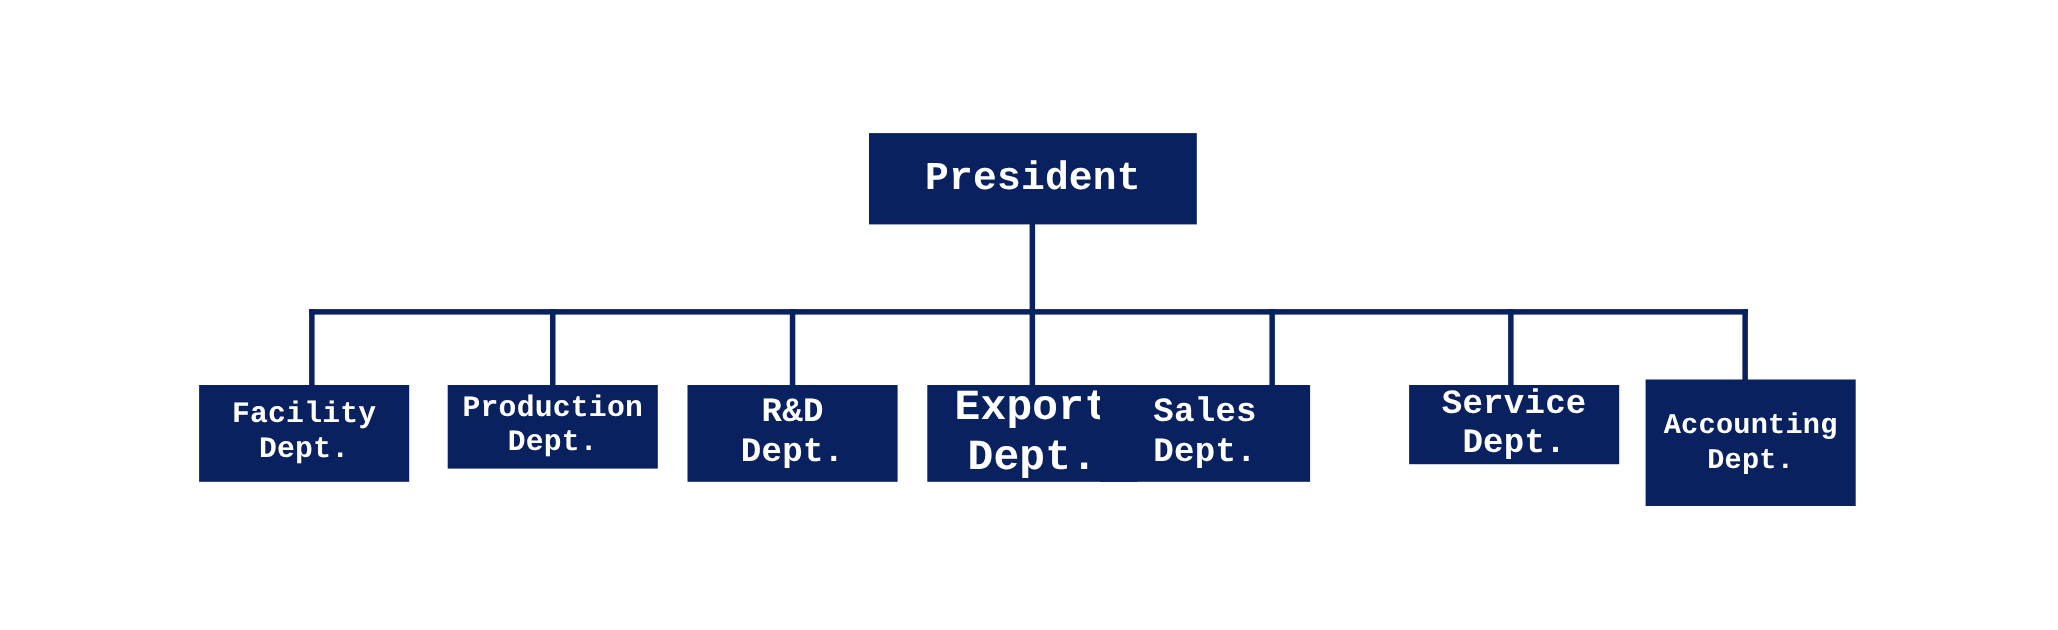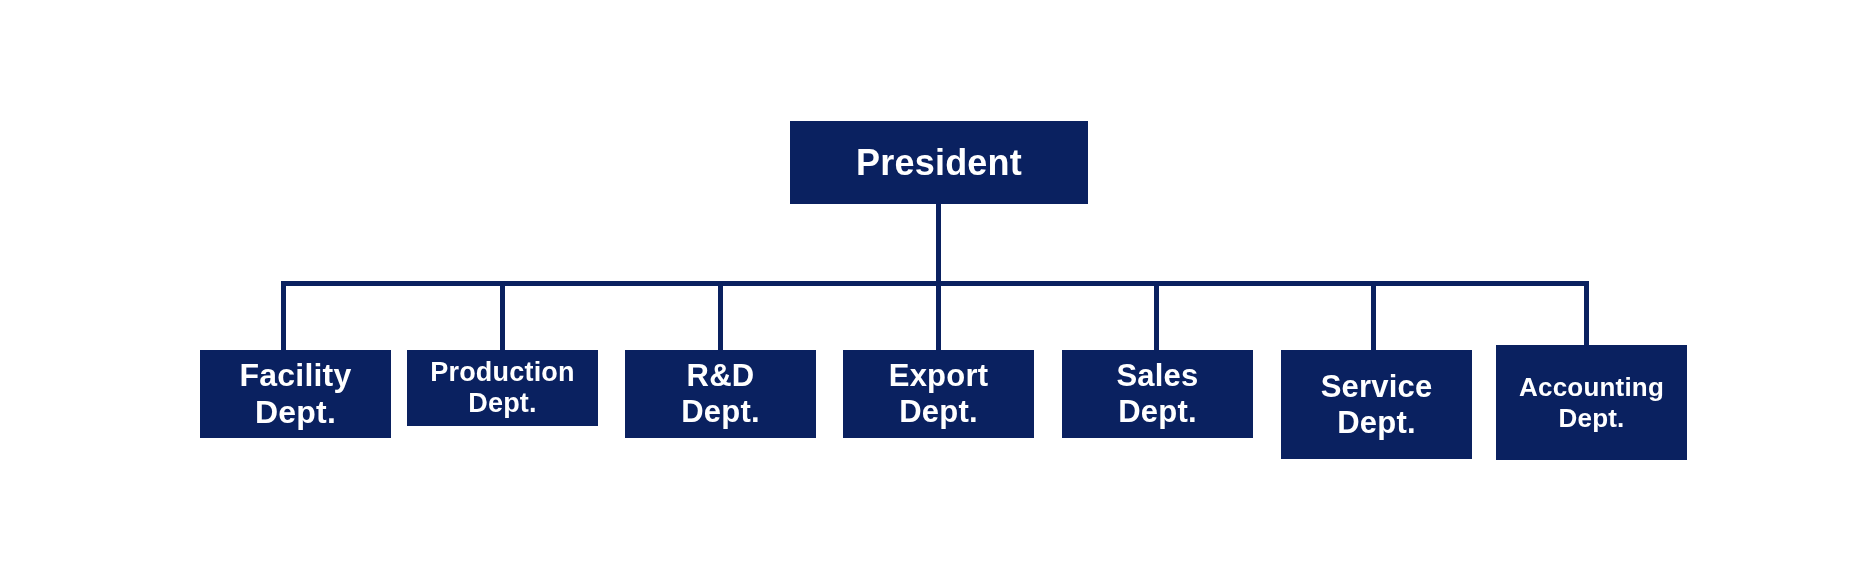--- a/index.html
+++ b/index.html
@@ -22,20 +22,21 @@
     background: #0a2160;
     color: #ffffff;
     font-weight: bold;
     display: flex;
     align-items: center;
     justify-content: center;
     text-align: center;
     line-height: 1.16;
     box-sizing: border-box;
     letter-spacing: 0.2px;
+    font-family: Liberation Mono, monospace;
   }
   .node-box .node-label {
     display: block;
     white-space: pre-line;
   }
   .connector {
     position: absolute;
     background: #0a2160;
   }
   .connector.h { height: 5px; }
@@ -55,46 +56,46 @@
   <div class="connector h" id="bus-main" style="left:281px; top:281px; width:1308px;"></div>
 
   <div class="connector v" style="left:281px; top:281px; height:70px;"></div>
   <div class="connector v" style="left:500px; top:281px; height:70px;"></div>
   <div class="connector v" style="left:718px; top:281px; height:70px;"></div>
   <div class="connector v" style="left:936px; top:281px; height:70px;"></div>
   <div class="connector v" style="left:1154px; top:281px; height:70px;"></div>
   <div class="connector v" style="left:1371px; top:281px; height:70px;"></div>
   <div class="connector v" style="left:1584px; top:281px; height:70px;"></div>
 
-  <div class="node-box" id="node-facility" style="left:200px; top:350px; width:191px; height:88px; font-size:32px;">
+  <div class="node-box" id="node-facility" style="left:181px; top:350px; width:191px; height:88px; font-size:27px;">
     <span class="node-label">Facility
 Dept.</span>
   </div>
 
   <div class="node-box" id="node-production" style="left:407px; top:350px; width:191px; height:76px; font-size:27px;">
     <span class="node-label">Production
 Dept.</span>
   </div>
 
   <div class="node-box" id="node-rnd" style="left:625px; top:350px; width:191px; height:88px; font-size:31px;">
     <span class="node-label">R&amp;D
 Dept.</span>
   </div>
 
-  <div class="node-box" id="node-export" style="left:843px; top:350px; width:191px; height:88px; font-size:31px;justify-content:center;">
+  <div class="node-box" id="node-export" style="left:843px; top:350px; width:191px; height:88px; font-size:39px;justify-content:center;">
     <span class="node-label">Export
 Dept.</span>
   </div>
 
-  <div class="node-box" id="node-sales" style="left:1062px; top:350px; width:191px; height:88px; font-size:31px;">
+  <div class="node-box" id="node-sales" style="left:1000px; top:350px; width:191px; height:88px; font-size:31px;">
     <span class="node-label">Sales
 Dept.</span>
   </div>
 
-  <div class="node-box" id="node-service" style="left:1281px; top:350px; width:191px; height:109px; font-size:31px;">
+  <div class="node-box" id="node-service" style="left:1281px; top:350px; width:191px; height:72px; font-size:31px;">
     <span class="node-label">Service
 Dept.</span>
   </div>
 
   <div class="node-box" id="node-accounting" style="left:1496px; top:345px; width:191px; height:115px; font-size:26px;">
     <span class="node-label">Accounting
 Dept.</span>
   </div>
 
 </div>

